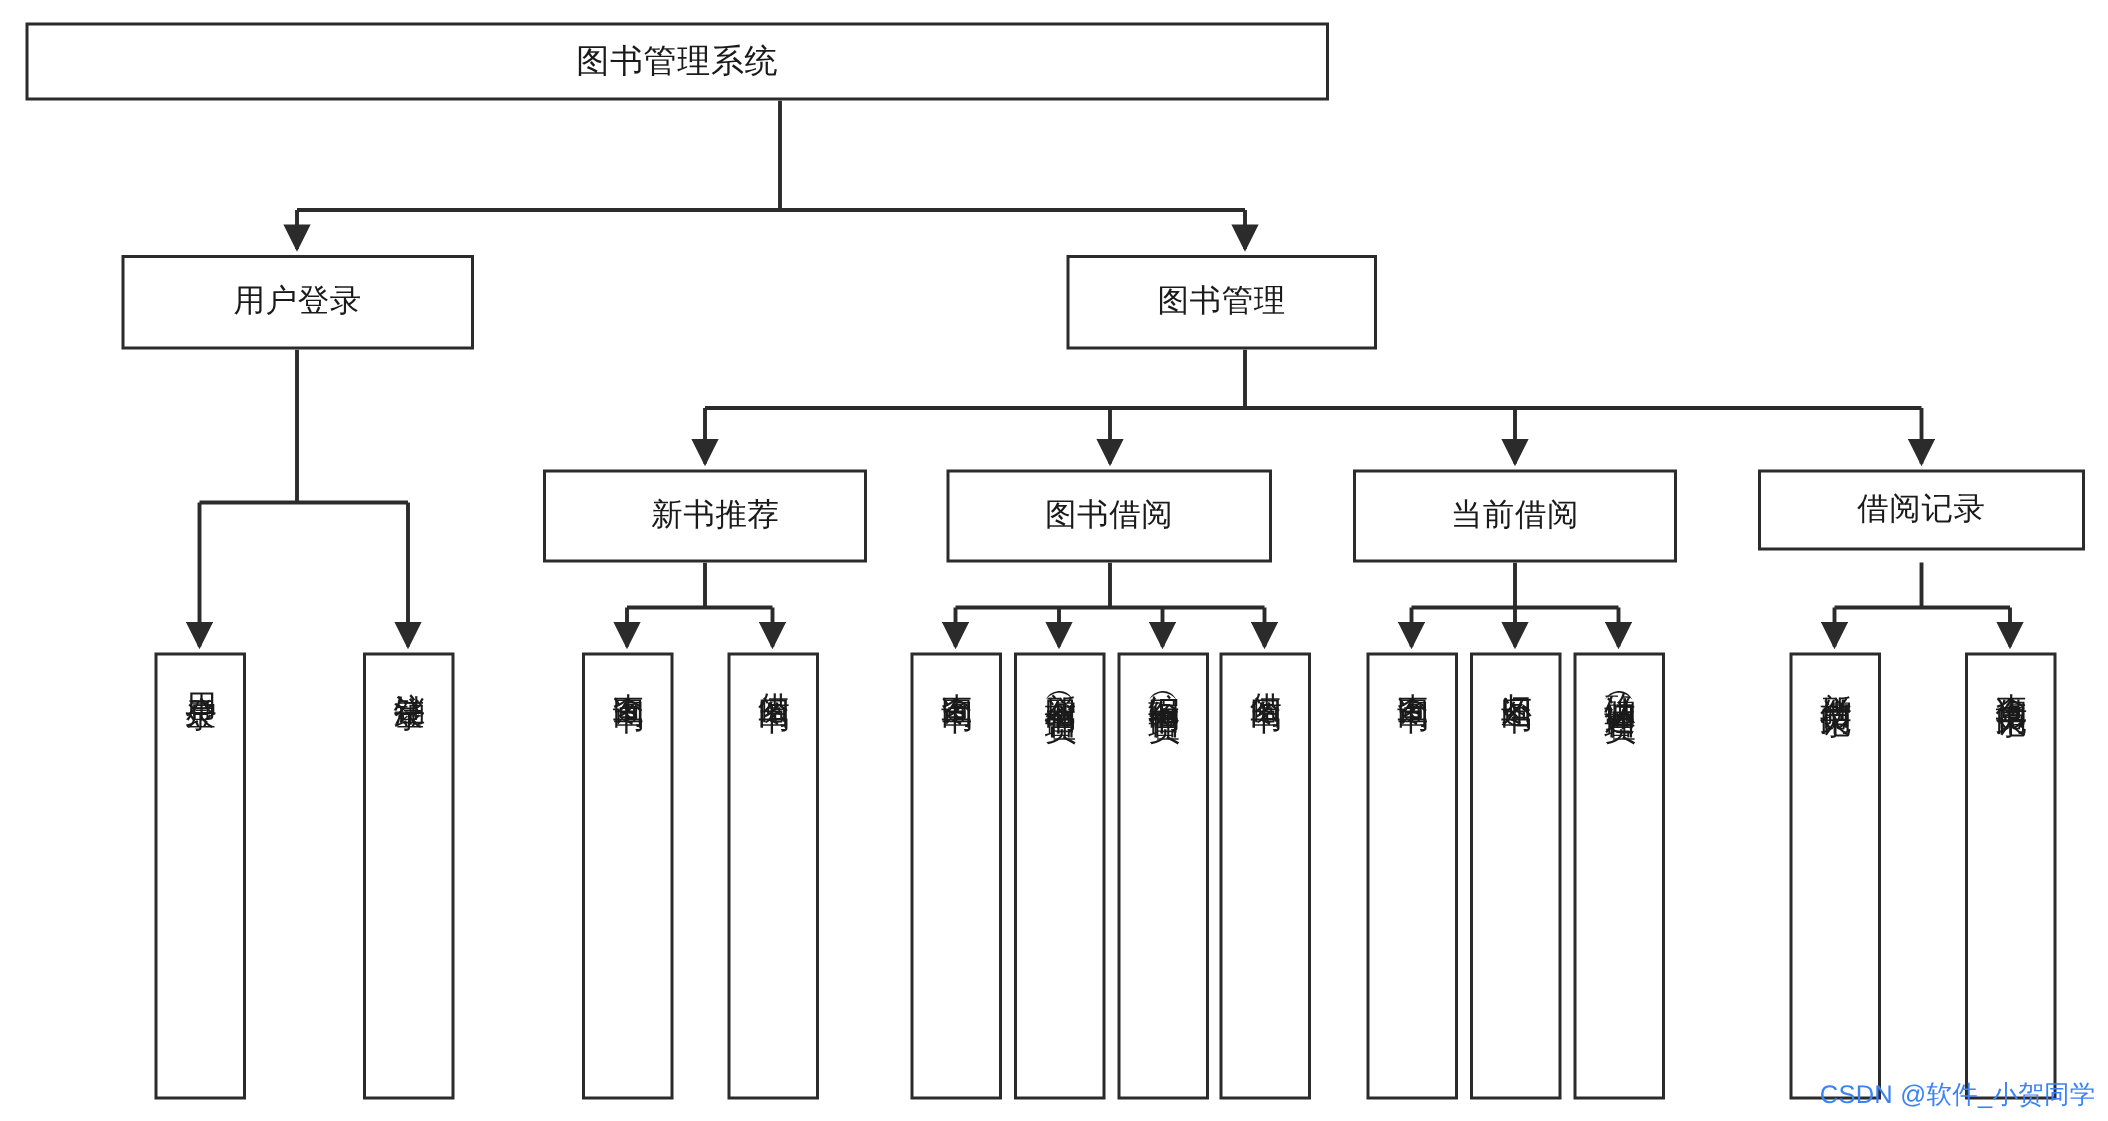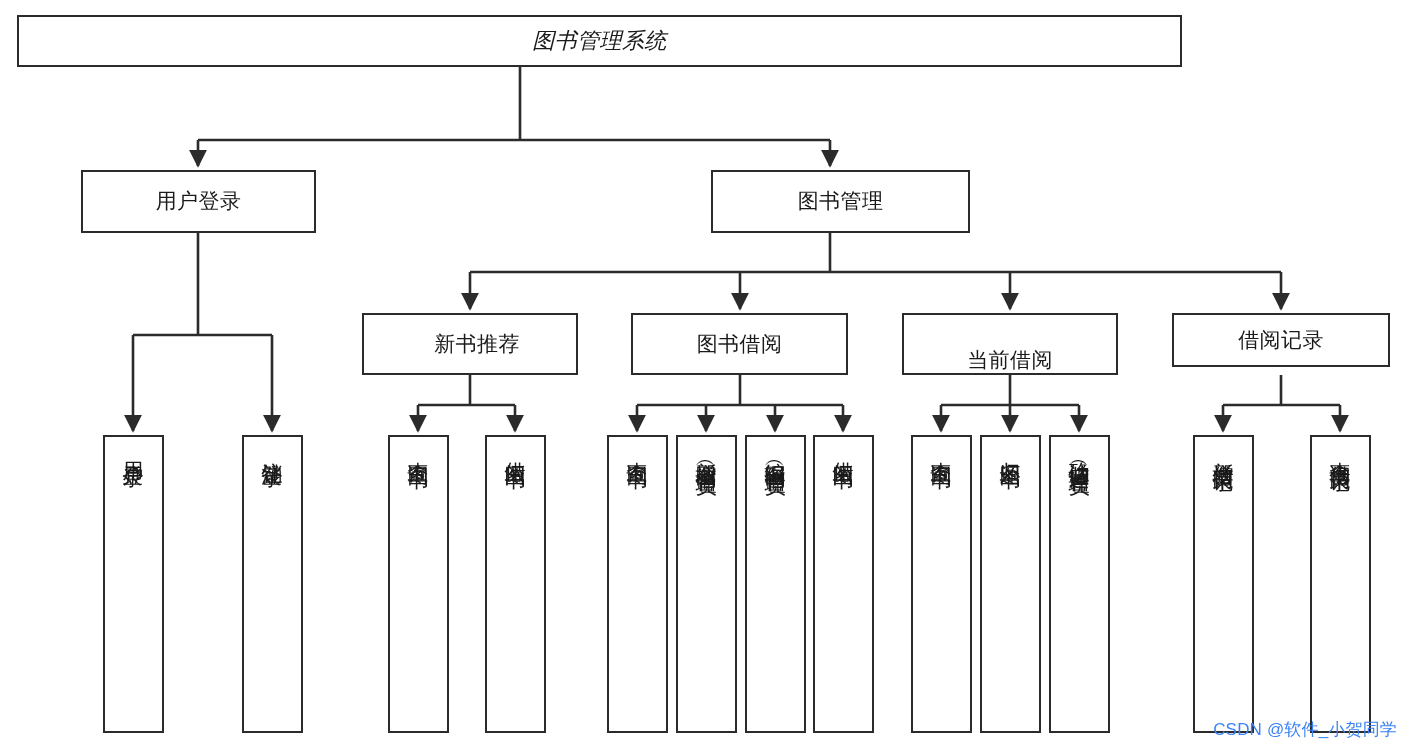--- a/index.html
+++ b/index.html
@@ -130,38 +130,38 @@
       <path d="M 1010 405 L 1010 431" marker-end="url(#arrow)"></path>
       <path d="M 1079 405 L 1079 431" marker-end="url(#arrow)"></path>
 
       <path d="M 1281 375 L 1281 405"></path>
       <path d="M 1223 405 L 1340 405"></path>
       <path d="M 1223 405 L 1223 431" marker-end="url(#arrow)"></path>
       <path d="M 1340 405 L 1340 431" marker-end="url(#arrow)"></path>
     </g>
   </svg>
 
-  <div class="node root horiz" style="left:17px; top:15px; width:1165px; height:52px;font-style:italic;">
+  <div class="node root horiz" style="left:17px; top:15px; width:869px; height:52px;">
     <span class="label">图书管理系统</span>
   </div>
 
   <div class="node horiz" style="left:81px; top:170px; width:235px; height:63px;">
     <span class="label">用户登录</span>
   </div>
-  <div class="node horiz" style="left:711px; top:170px; width:259px; height:63px;">
+  <div class="node horiz" style="left:711px; top:170px; width:207px; height:63px;">
     <span class="label">图书管理</span>
   </div>
 
   <div class="node horiz" style="left:362px; top:313px; width:216px; height:62px;padding-left:14px;">
     <span class="label">新书推荐</span>
   </div>
   <div class="node horiz" style="left:631px; top:313px; width:217px; height:62px;">
     <span class="label">图书借阅</span>
   </div>
-  <div class="node horiz" style="left:902px; top:313px; width:216px; height:62px;align-items:flex-end;">
+  <div class="node horiz" style="left:902px; top:313px; width:216px; height:62px;">
     <span class="label">当前借阅</span>
   </div>
   <div class="node horiz" style="left:1172px; top:313px; width:218px; height:54px;">
     <span class="label">借阅记录</span>
   </div>
 
   <div class="node leaf" style="left:103px; top:435px; width:61px; height:298px;">
     <span class="label">用户登录</span>
   </div>
   <div class="node leaf" style="left:242px; top:435px; width:61px; height:298px;">

